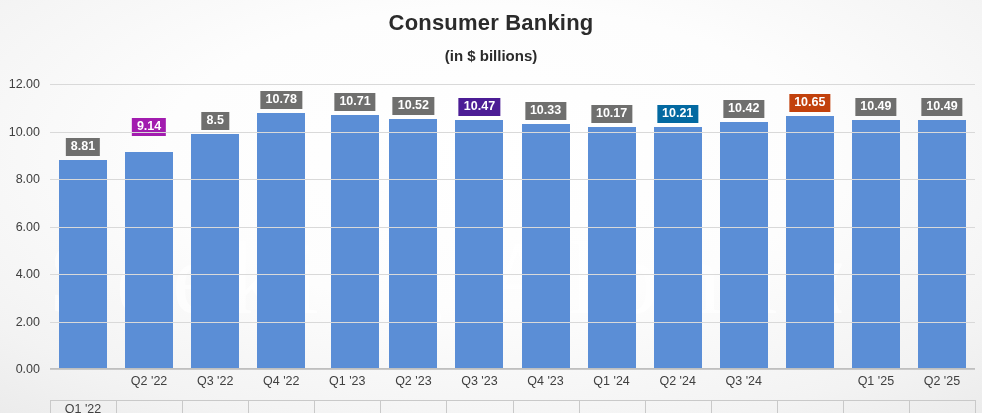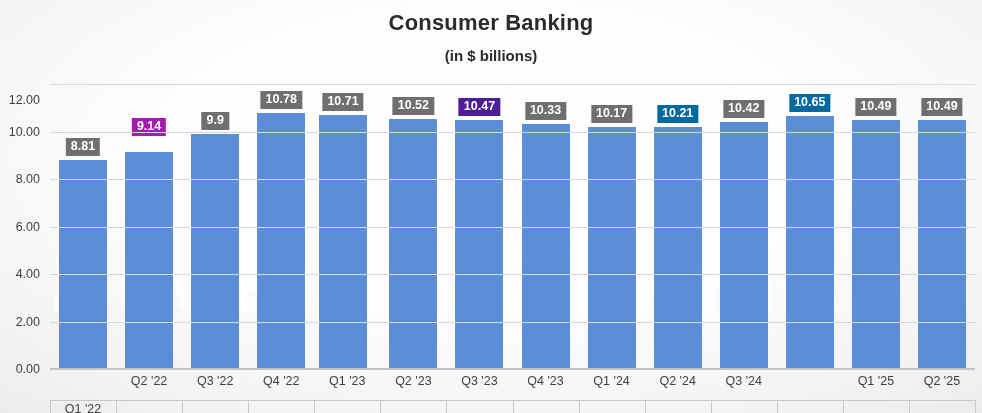--- a/index.html
+++ b/index.html
@@ -108,42 +108,42 @@
   <div class="title">Consumer Banking</div>
   <div class="subtitle">(in $ billions)</div>
 
   <div class="ytick-wrap" id="yticks">
       <div class="ytick" style="top: 285px; margin-left: 48px;">0.00</div>
       <div class="ytick" style="top: 237.5px;">2.00</div>
       <div class="ytick" style="top: 190px;">4.00</div>
       <div class="ytick" style="top: 142.5px;">6.00</div>
       <div class="ytick" style="top: 95px;">8.00</div>
       <div class="ytick" style="top: 47.5px;">10.00</div>
-      <div class="ytick" style="top: 16px;">12.00</div>
+      <div class="ytick" style="top: 0px;">12.00</div>
     </div>
 
   <div class="plot" id="plot">
     <div class="bars" id="bars">
         <div class="bar-slot" style="left: 0px; width: 66.0714px;">
           <div class="bar" title="Q1 '22: 8.81" style="height: 209.238px; width: 48px; background: rgb(91, 142, 214);"></div>
           <div class="dlabel" style="background: rgb(111, 111, 110); color: rgb(255, 255, 255); bottom: 213.238px;">8.81</div>
         </div>
         <div class="bar-slot" style="left: 66.0714px; width: 66.0714px;">
           <div class="bar" title="Q2 '22: 9.14" style="height: 217.075px; width: 48px; background: rgb(91, 142, 214);"></div>
           <div class="dlabel" style="background: #a21caf; color: rgb(255, 255, 255); bottom: 233px;">9.14</div>
         </div>
         <div class="bar-slot" style="left: 132.143px; width: 66.0714px;">
           <div class="bar" title="Q3 '22: 9.9" style="height: 235.125px; width: 48px; background: rgb(91, 142, 214);"></div>
-          <div class="dlabel" style="background: rgb(111, 111, 110); color: rgb(255, 255, 255); bottom: 239.125px;">9.9</div>
+          <div class="dlabel" style="background: rgb(111, 111, 110); color: rgb(255, 255, 255); bottom: 239.125px;">8.5</div>
         </div>
         <div class="bar-slot" style="left: 198.214px; width: 66.0714px; margin-top: 19px;">
           <div class="bar" title="Q4 '22: 10.78" style="height: 256.025px; width: 48px; background: rgb(91, 142, 214);"></div>
           <div class="dlabel" style="background: rgb(111, 111, 110); color: rgb(255, 255, 255); bottom: 260.025px;">10.78</div>
         </div>
-        <div class="bar-slot" style="left: 260px; width: 66.0714px;">
+        <div class="bar-slot" style="left: 272px; width: 66.0714px;">
           <div class="bar" title="Q1 '23: 10.71" style="height: 254.363px; width: 48px; background: rgb(91, 142, 214);"></div>
           <div class="dlabel" style="background: rgb(111, 111, 110); color: rgb(255, 255, 255); bottom: 258.363px;">10.71</div>
         </div>
         <div class="bar-slot" style="left: 330.357px; width: 66.0714px;">
           <div class="bar" title="Q2 '23: 10.52" style="height: 249.85px; width: 48px; background: rgb(91, 142, 214);"></div>
           <div class="dlabel" style="background: rgb(111, 111, 110); color: rgb(255, 255, 255); bottom: 253.85px;">10.52</div>
         </div>
         <div class="bar-slot" style="left: 396.429px; width: 66.0714px;">
           <div class="bar" title="Q3 '23: 10.47" style="height: 248.662px; width: 48px; background: rgb(91, 142, 214);"></div>
           <div class="dlabel" style="background: #4c1d95; color: rgb(255, 255, 255); bottom: 252.662px;">10.47</div>
@@ -159,21 +159,21 @@
         <div class="bar-slot" style="left: 594.643px; width: 66.0714px;">
           <div class="bar" title="Q2 '24: 10.21" style="height: 242.488px; width: 48px; background: rgb(91, 142, 214);"></div>
           <div class="dlabel" style="background: #0369a1; color: rgb(255, 255, 255); bottom: 246.488px;">10.21</div>
         </div>
         <div class="bar-slot" style="left: 660.714px; width: 66.0714px;">
           <div class="bar" title="Q3 '24: 10.42" style="height: 247.475px; width: 48px; background: rgb(91, 142, 214);"></div>
           <div class="dlabel" style="background: rgb(111, 111, 110); color: rgb(255, 255, 255); bottom: 251.475px; margin-top: 42px;">10.42</div>
         </div>
         <div class="bar-slot" style="left: 726.786px; width: 66.0714px;">
           <div class="bar" title="Q4 '24: 10.65" style="height: 252.938px; width: 48px; background: rgb(91, 142, 214);"></div>
-          <div class="dlabel" style="background: #0369a1; color: rgb(255, 255, 255); bottom: 256.938px;">10.65</div>
+          <div class="dlabel" style="background: #c2410c; color: rgb(255, 255, 255); bottom: 256.938px;">10.65</div>
         </div>
         <div class="bar-slot" style="left: 792.857px; width: 66.0714px;">
           <div class="bar" title="Q1 '25: 10.49" style="height: 249.137px; width: 48px; background: rgb(91, 142, 214);"></div>
           <div class="dlabel" style="background: rgb(111, 111, 110); color: rgb(255, 255, 255); bottom: 253.137px;">10.49</div>
         </div>
         <div class="bar-slot" style="left: 858.929px; width: 66.0714px;">
           <div class="bar" title="Q2 '25: 10.49" style="height: 249.137px; width: 48px; background: rgb(91, 142, 214);"></div>
           <div class="dlabel" style="background: rgb(111, 111, 110); color: rgb(255, 255, 255); bottom: 253.137px;">10.49</div>
         </div>
       </div>

